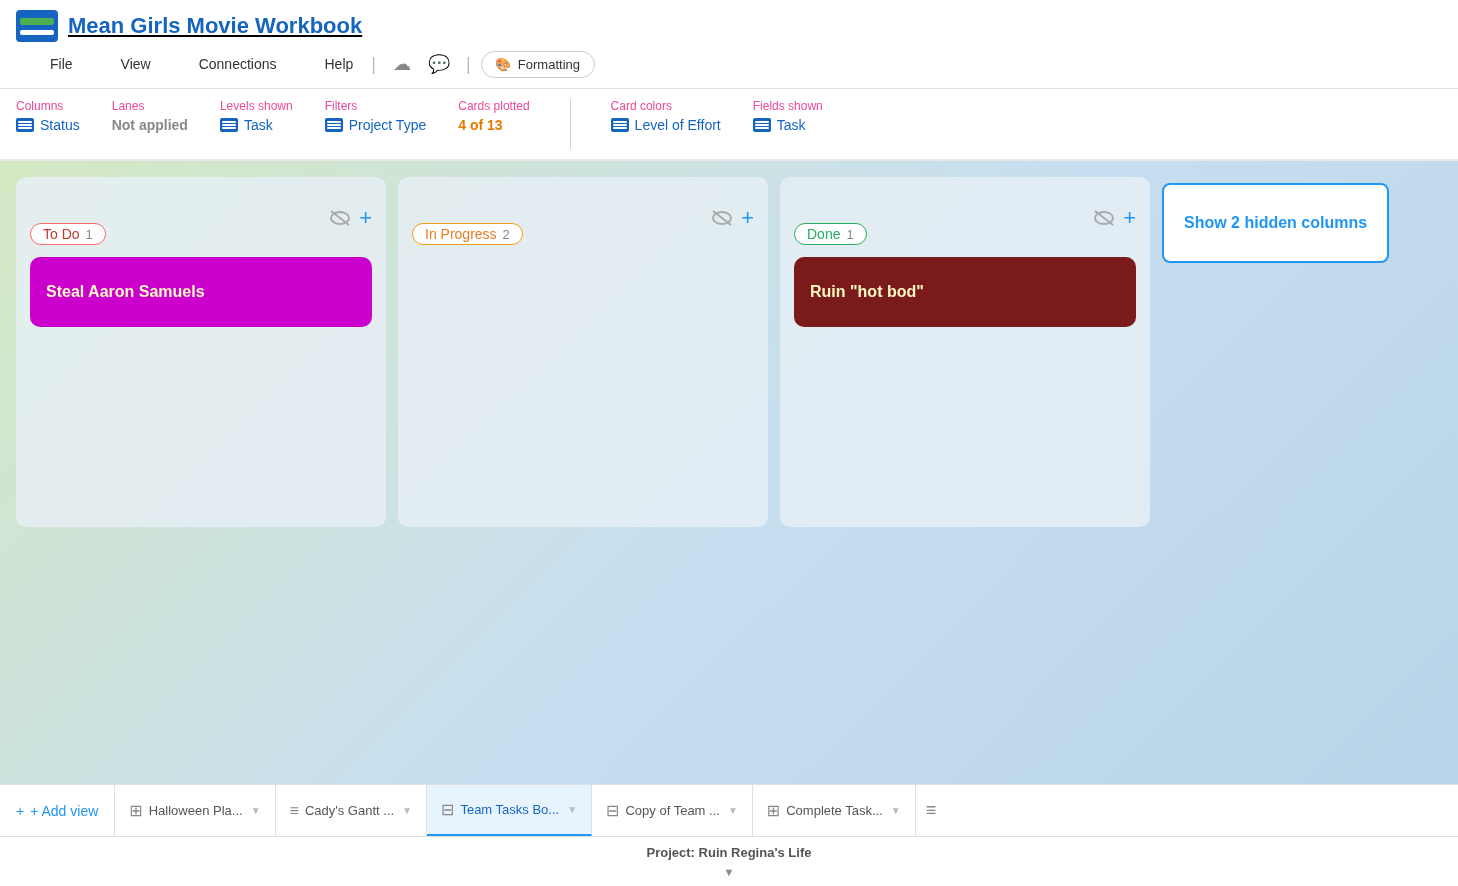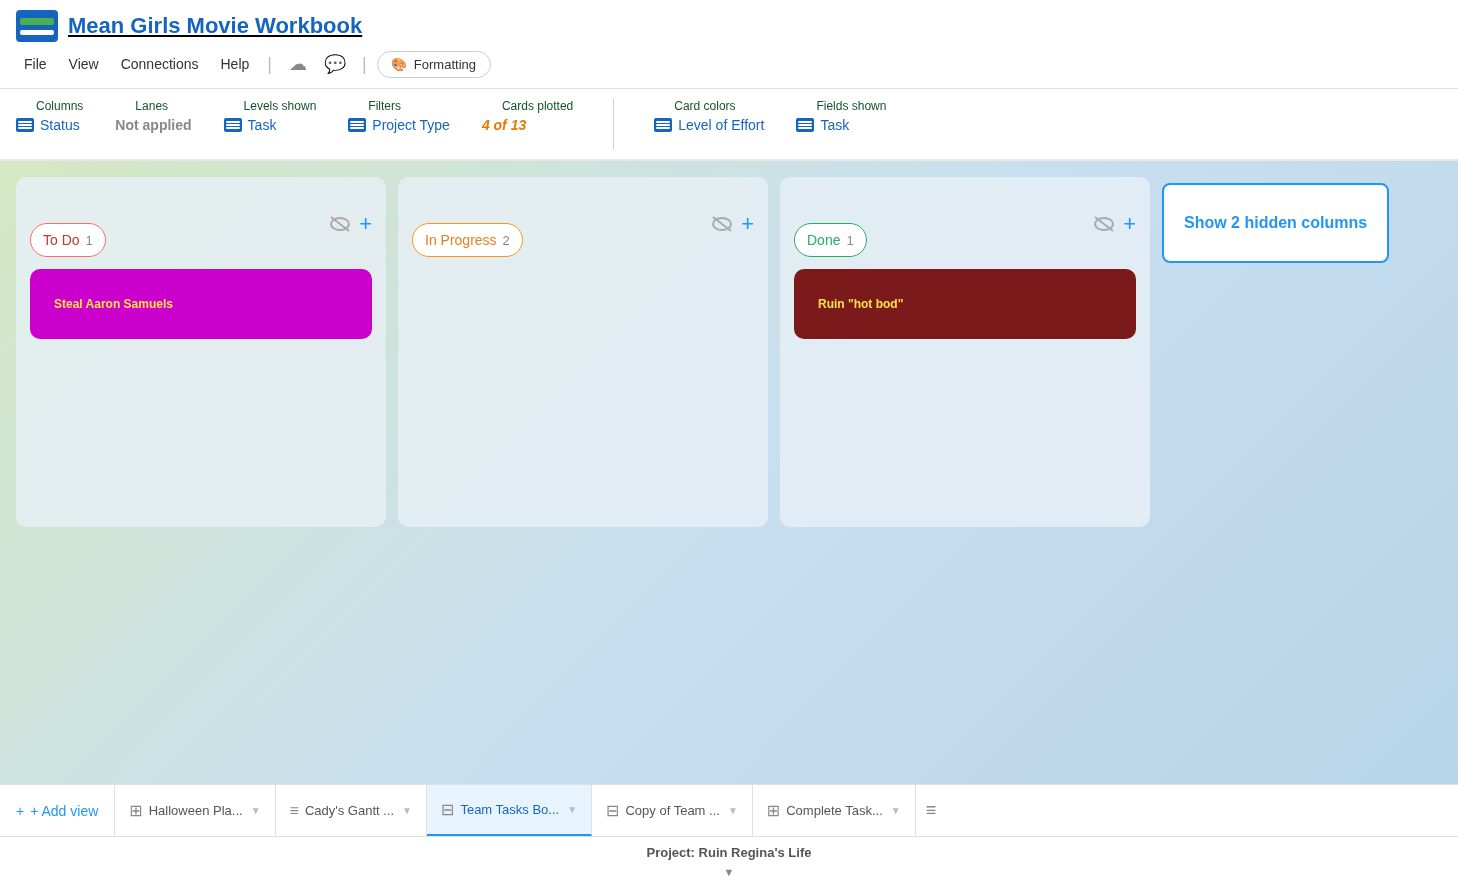--- a/index.html
+++ b/index.html
@@ -47,20 +47,21 @@
       align-items: center;
       gap: 6px;
       padding-bottom: 8px;
     }
     .menu-item {
       font-size: 14px;
       color: #333;
       padding: 4px 8px;
       cursor: pointer;
       border-radius: 4px;
+      margin-left: 26px;
     }
     .menu-divider {
       color: #bbb;
       font-size: 18px;
       margin: 0 4px;
     }
     .cloud-icon, .chat-icon {
       width: 32px; height: 32px;
       display: flex; align-items: center; justify-content: center;
       font-size: 18px; color: #888; cursor: pointer;
@@ -88,35 +89,34 @@
       align-items: flex-start;
       gap: 32px;
     }
     .toolbar-group {
       display: flex;
       flex-direction: column;
       gap: 4px;
     }
     .toolbar-label {
       font-size: 12px;
-      color: #14532d;
+      color: #ec4899;
       font-weight: 500;
-      margin-left: 20px;
     }
     .toolbar-value {
       display: flex;
       align-items: center;
       gap: 6px;
       font-size: 14px;
       color: #1565c0;
       cursor: pointer;
       font-weight: 500;
     }
     .toolbar-value.gray { color: #888; font-weight: bold; }
-    .toolbar-value.orange { color: #e57a00; font-style: italic; }
+    .toolbar-value.orange { color: #e57a00; }
     .field-icon {
       width: 18px; height: 14px;
       background: #1565c0;
       border-radius: 2px;
       display: flex;
       flex-direction: column;
       justify-content: space-around;
       padding: 2px 2px;
       flex-shrink: 0;
     }
@@ -161,21 +161,21 @@
       flex-shrink: 0;
     }
     .column-header {
       display: flex;
       align-items: center;
       justify-content: space-between;
     }
     .column-badge {
       border: 1.5px solid #ccc;
       border-radius: 20px;
-      padding: 8px 12px;
+      padding: 2px 12px;
       font-size: 14px;
       color: #555;
       background: #fff;
       display: flex;
       align-items: center;
       gap: 6px;
       margin-top: 32px;
     }
     .column-badge .badge-count {
       font-size: 13px;
@@ -193,28 +193,28 @@
       cursor: pointer;
       color: #aaa;
       font-size: 18px;
       display: flex; align-items: center; justify-content: center;
     }
     .add-icon { color: #2196f3; font-size: 22px; }
 
     
     .card {
       border-radius: 10px;
-      padding: 18px 24px;
-      font-size: 12px;
+      padding: 18px 16px;
+      font-size: 16px;
       font-weight: 700;
       cursor: pointer;
       min-height: 70px;
       display: flex;
       align-items: center;
-      color: #fde047;
+      color: #fef9c3;
     }
     .card.magenta { background: #cc00cc; }
     .card.dark-red { background: #7b1a1a; }
 
     
     .show-hidden-btn {
       background: #fff;
       border: 2px solid #2196f3;
       border-radius: 8px;
       color: #2196f3;

